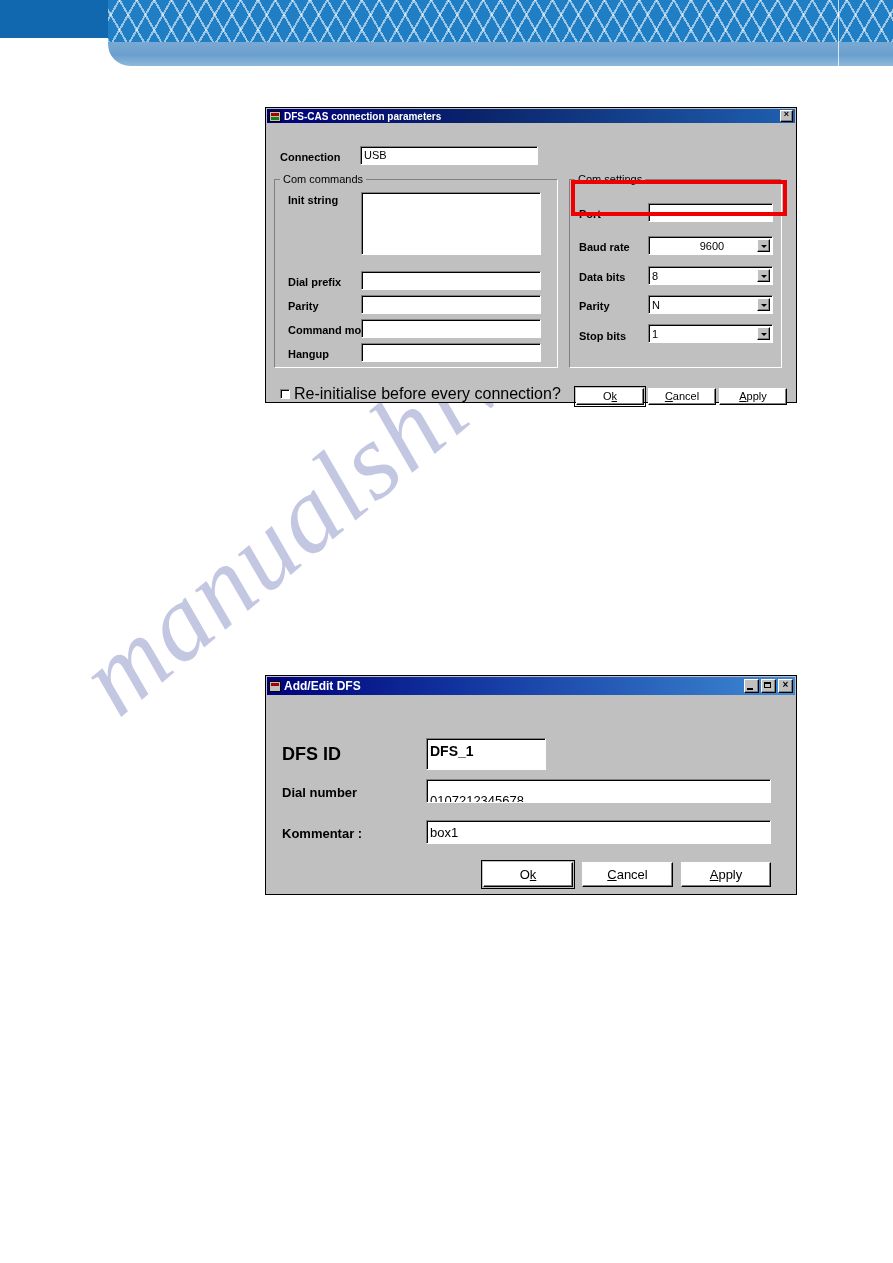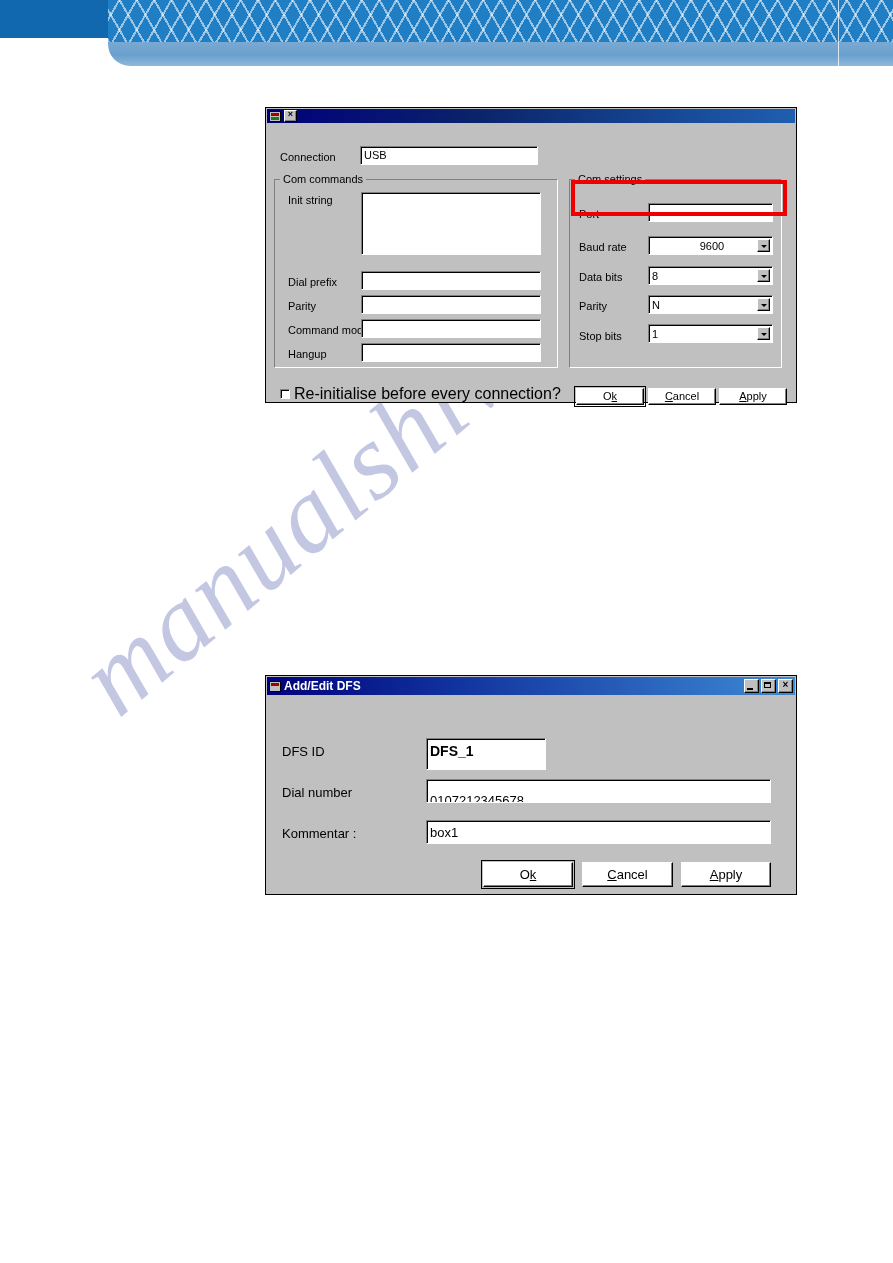--- a/index.html
+++ b/index.html
@@ -151,20 +151,21 @@
   }
 
   .dlg-body { position: relative; }
 
   
   .lbl {
     position: absolute;
     font-size: 11px;
     color: #000;
     white-space: nowrap;
+    font-weight: bold;
   }
   .field {
     position: absolute;
     background: #ffffff;
     box-sizing: border-box;
     border-top: 1px solid #808080;
     border-left: 1px solid #808080;
     border-right: 1px solid #ffffff;
     border-bottom: 1px solid #ffffff;
     box-shadow: inset 1px 1px 0 #000000;
@@ -286,20 +287,21 @@
 </div>
 
 <div id="watermark">
   <span>manualshive.com</span>
 </div>
 
 <div class="dialog" id="dlg-conn" style="left:265px; top:107px; width:532px; height:296px;">
 
   <div class="titlebar">
     <span class="title-icon plug"></span>
+    <span class="title-text">DFS-CAS connection parameters</span>
     <span class="title-btns">
       <span class="tbtn"><i>×</i></span>
     </span>
   </div>
 
   <div class="dlg-body">
 
     <div class="lbl" style="left:14px; top:27px;">Connection</div>
     <div class="field" style="left:94px; top:22px; width:178px; height:19px;">USB</div>
 
@@ -379,21 +381,21 @@
     <span class="title-text">Add/Edit DFS</span>
     <span class="title-btns">
       <span class="tbtn big min"></span>
       <span class="tbtn big max"></span>
       <span class="tbtn big"><i>×</i></span>
     </span>
   </div>
 
   <div class="dlg-body">
 
-    <div class="lbl" style="left:16px; top:48px; font-size:13px;">DFS ID</div>
+    <div class="lbl" style="left:16px; top:48px; font-size:18px;">DFS ID</div>
     <div class="field" style="left:160px; top:42px; width:120px; height:32px; font-size:14px; font-weight:bold; padding-top:5px;">DFS_1</div>
 
     <div class="lbl" style="left:16px; top:89px; font-size:13px;">Dial number</div>
     <div class="field" style="left:160px; top:83px; width:345px; height:24px; font-size:13px; padding-top:14px;">0107212345678</div>
 
     <div class="lbl" style="left:16px; top:130px; font-size:13px;">Kommentar    :</div>
     <div class="field" style="left:160px; top:124px; width:345px; height:24px; font-size:13px; padding-top:5px;">box1</div>
 
     <div class="btn default" style="left:217px; top:166px; width:90px; height:25px; font-size:13px;">
       <span>O<u>k</u></span>

